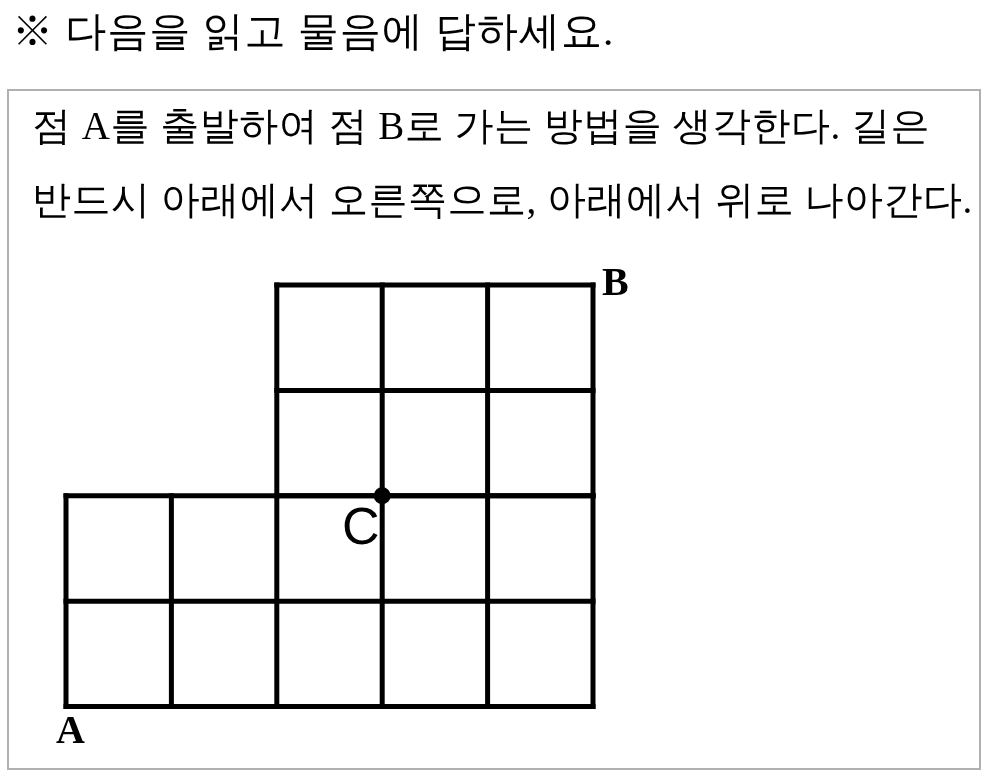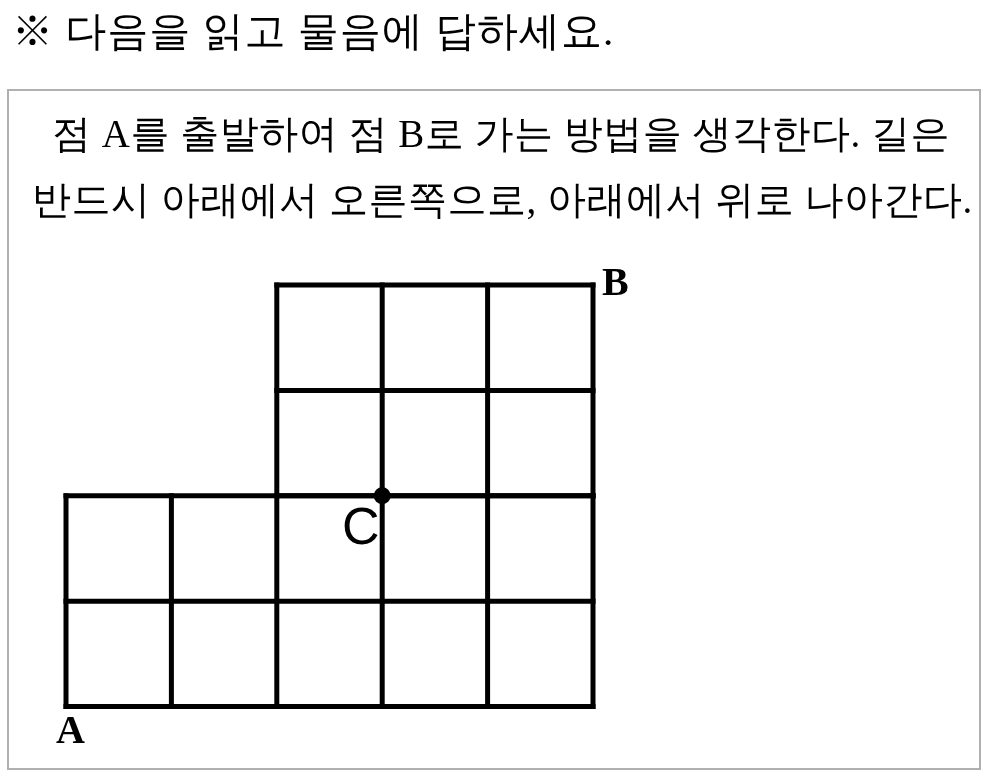--- a/index.html
+++ b/index.html
@@ -35,21 +35,21 @@
     box-sizing: border-box;
     background: #ffffff;
   }
   .problem-text-line {
     position: absolute;
     left: 23px;
     font-size: 39px;
     letter-spacing: 0.5px;
     white-space: nowrap;
   }
-  .problem-text-line.line1 { top: 16px; margin-left: 20px; }
+  .problem-text-line.line1 { top: 8px; }
   .problem-text-line.line2 { top: 82px; }
   .lattice-grid-svg {
     position: absolute;
     left: 0;
     top: 0;
     width: 993px;
     height: 778px;
   }
   .point-label {
     position: absolute;

